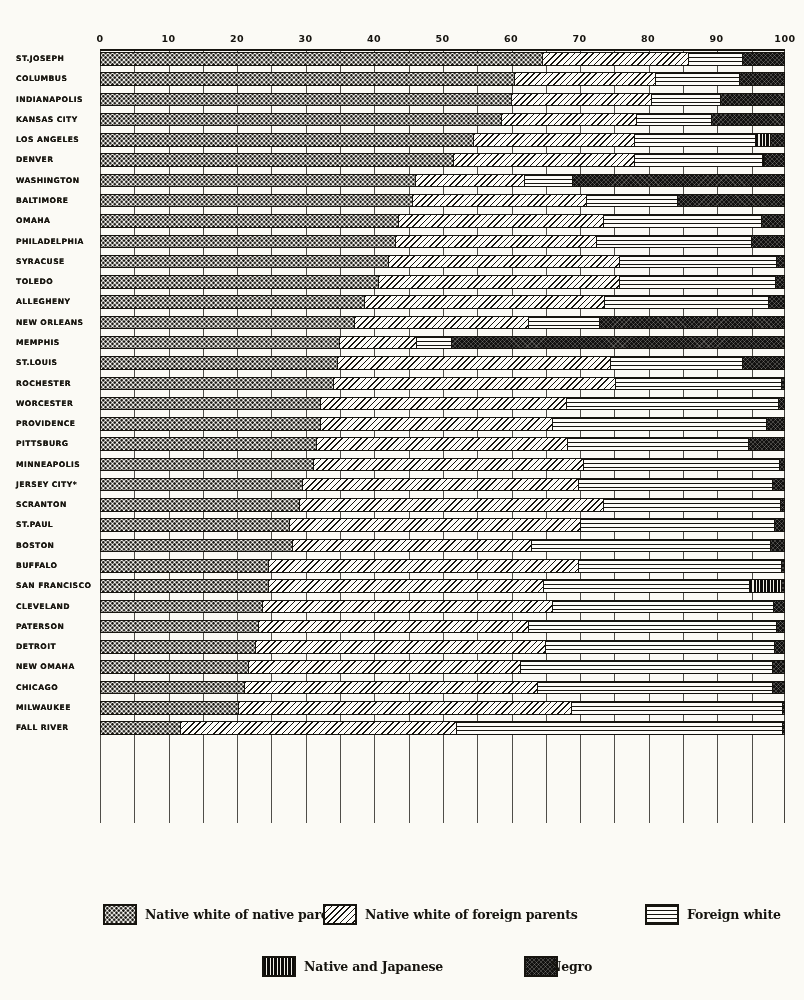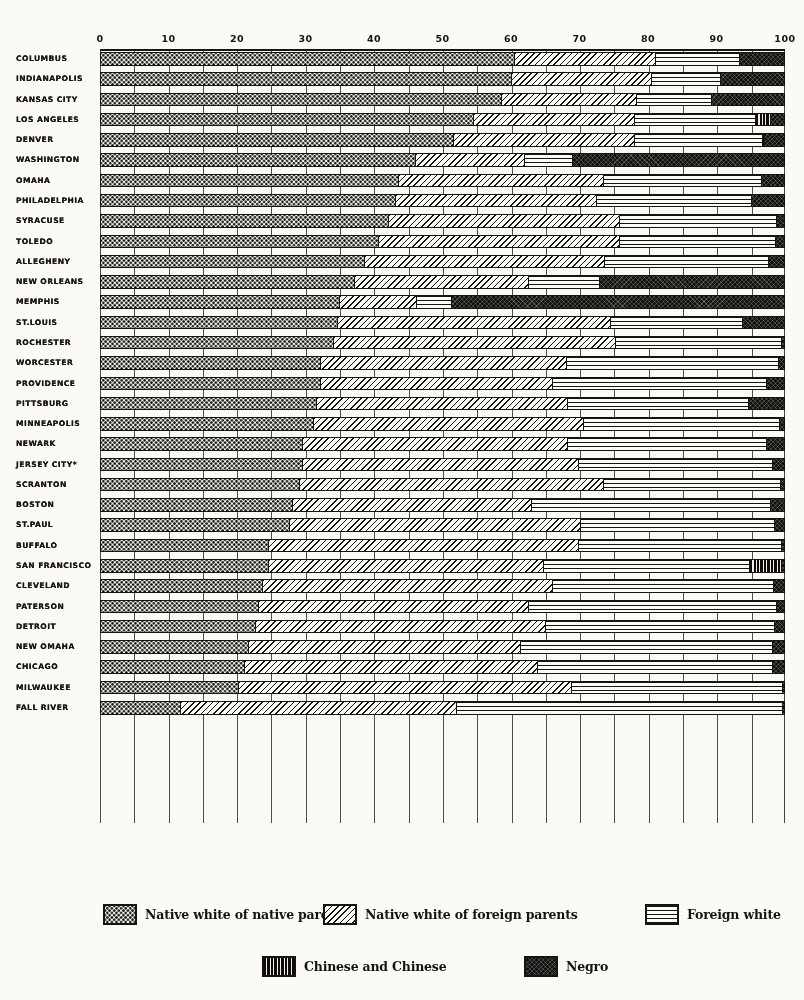--- a/index.html
+++ b/index.html
@@ -62,20 +62,29 @@
       <span style="left: 70%;">70</span>
       <span style="left: 80%;">80</span>
       <span style="left: 90%;">90</span>
       <span style="left: 100%;">100</span>
     </div>
 
   <div class="chart">
     <div class="grid"></div>
     <div class="grid-right"></div>
     <div class="rows" id="rows">
+  <div class="row">
+    <span class="city-label">ST.JOSEPH</span>
+    <div class="bar">
+            <span class="seg p-stipple" title="ST.JOSEPH — Native white of native parents: 64.5%" style="width: 64.5%;"></span>
+            <span class="seg p-hatch" title="ST.JOSEPH — Native white of foreign parents: 21.5%" style="width: 21.5%;"></span>
+            <span class="seg p-horiz" title="ST.JOSEPH — Foreign white: 7.9%" style="width: 7.9%;"></span>
+            <span class="seg p-negro" title="ST.JOSEPH — Negro: 6.1%" style="width: 6.1%;"></span>
+          </div>
+  </div>
 
   <div class="row">
     <span class="city-label">COLUMBUS</span>
     <div class="bar">
             <span class="seg p-stipple" title="COLUMBUS — Native white of native parents: 60.5%" style="width: 60.5%;"></span>
             <span class="seg p-hatch" title="COLUMBUS — Native white of foreign parents: 20.6%" style="width: 20.6%;"></span>
             <span class="seg p-horiz" title="COLUMBUS — Foreign white: 12.3%" style="width: 12.3%;"></span>
             <span class="seg p-negro" title="COLUMBUS — Negro: 6.6%" style="width: 6.6%;"></span>
           </div>
   </div>
@@ -125,20 +134,29 @@
   <div class="row">
     <span class="city-label">WASHINGTON</span>
     <div class="bar">
             <span class="seg p-stipple" title="WASHINGTON — Native white of native parents: 46%" style="width: 46%;"></span>
             <span class="seg p-hatch" title="WASHINGTON — Native white of foreign parents: 15.9%" style="width: 15.9%;"></span>
             <span class="seg p-horiz" title="WASHINGTON — Foreign white: 7%" style="width: 7%;"></span>
             <span class="seg p-negro" title="WASHINGTON — Negro: 31.1%" style="width: 31.1%;"></span>
           </div>
   </div>
 
+  <div class="row">
+    <span class="city-label">BALTIMORE</span>
+    <div class="bar">
+            <span class="seg p-stipple" title="BALTIMORE — Native white of native parents: 45.5%" style="width: 45.5%;"></span>
+            <span class="seg p-hatch" title="BALTIMORE — Native white of foreign parents: 25.5%" style="width: 25.5%;"></span>
+            <span class="seg p-horiz" title="BALTIMORE — Foreign white: 13.4%" style="width: 13.4%;"></span>
+            <span class="seg p-negro" title="BALTIMORE — Negro: 15.6%" style="width: 15.6%;"></span>
+          </div>
+  </div>
 
 
   <div class="row">
     <span class="city-label">OMAHA</span>
     <div class="bar">
             <span class="seg p-stipple" title="OMAHA — Native white of native parents: 43.5%" style="width: 43.5%;"></span>
             <span class="seg p-hatch" title="OMAHA — Native white of foreign parents: 30%" style="width: 30%;"></span>
             <span class="seg p-horiz" title="OMAHA — Foreign white: 23.1%" style="width: 23.1%;"></span>
             <span class="seg p-negro" title="OMAHA — Negro: 3.4%" style="width: 3.4%;"></span>
           </div>
@@ -259,29 +277,20 @@
   <div class="row">
     <span class="city-label">MINNEAPOLIS</span>
     <div class="bar">
             <span class="seg p-stipple" title="MINNEAPOLIS — Native white of native parents: 31%" style="width: 31%;"></span>
             <span class="seg p-hatch" title="MINNEAPOLIS — Native white of foreign parents: 39.5%" style="width: 39.5%;"></span>
             <span class="seg p-horiz" title="MINNEAPOLIS — Foreign white: 28.7%" style="width: 28.7%;"></span>
             <span class="seg p-negro" title="MINNEAPOLIS — Negro: 0.8%" style="width: 0.8%;"></span>
           </div>
   </div>
 
-  <div class="row">
-    <span class="city-label">NEWARK</span>
-    <div class="bar">
-            <span class="seg p-stipple" title="NEWARK — Native white of native parents: 29.5%" style="width: 29.5%;"></span>
-            <span class="seg p-hatch" title="NEWARK — Native white of foreign parents: 38.8%" style="width: 38.8%;"></span>
-            <span class="seg p-horiz" title="NEWARK — Foreign white: 29%" style="width: 29%;"></span>
-            <span class="seg p-negro" title="NEWARK — Negro: 2.7%" style="width: 2.7%;"></span>
-          </div>
-  </div>
 
   <div class="row">
     <span class="city-label">JERSEY CITY*</span>
     <div class="bar">
             <span class="seg p-stipple" title="JERSEY CITY* — Native white of native parents: 29.5%" style="width: 29.5%;"></span>
             <span class="seg p-hatch" title="JERSEY CITY* — Native white of foreign parents: 40.3%" style="width: 40.3%;"></span>
             <span class="seg p-horiz" title="JERSEY CITY* — Foreign white: 28.4%" style="width: 28.4%;"></span>
             <span class="seg p-negro" title="JERSEY CITY* — Negro: 1.8%" style="width: 1.8%;"></span>
           </div>
   </div>
@@ -290,36 +299,36 @@
     <span class="city-label">SCRANTON</span>
     <div class="bar">
             <span class="seg p-stipple" title="SCRANTON — Native white of native parents: 29%" style="width: 29%;"></span>
             <span class="seg p-hatch" title="SCRANTON — Native white of foreign parents: 44.5%" style="width: 44.5%;"></span>
             <span class="seg p-horiz" title="SCRANTON — Foreign white: 25.9%" style="width: 25.9%;"></span>
             <span class="seg p-negro" title="SCRANTON — Negro: 0.6%" style="width: 0.6%;"></span>
           </div>
   </div>
 
   <div class="row">
+    <span class="city-label">ST.PAUL</span>
+    <div class="bar">
+            <span class="seg p-stipple" title="ST.PAUL — Native white of native parents: 27.5%" style="width: 27.5%;"></span>
+            <span class="seg p-hatch" title="ST.PAUL — Native white of foreign parents: 42.6%" style="width: 42.6%;"></span>
+            <span class="seg p-horiz" title="ST.PAUL — Foreign white: 28.5%" style="width: 28.5%;"></span>
+            <span class="seg p-negro" title="ST.PAUL — Negro: 1.4%" style="width: 1.4%;"></span>
+          </div>
+  </div>
+
+  <div class="row">
     <span class="city-label">BOSTON</span>
     <div class="bar">
             <span class="seg p-stipple" title="BOSTON — Native white of native parents: 28%" style="width: 28%;"></span>
             <span class="seg p-hatch" title="BOSTON — Native white of foreign parents: 35%" style="width: 35%;"></span>
             <span class="seg p-horiz" title="BOSTON — Foreign white: 34.9%" style="width: 34.9%;"></span>
             <span class="seg p-negro" title="BOSTON — Negro: 2.1%" style="width: 2.1%;"></span>
-          </div>
-  </div>
-
-  <div class="row">
-    <span class="city-label">ST.PAUL</span>
-    <div class="bar">
-            <span class="seg p-stipple" title="ST.PAUL — Native white of native parents: 27.5%" style="width: 27.5%;"></span>
-            <span class="seg p-hatch" title="ST.PAUL — Native white of foreign parents: 42.6%" style="width: 42.6%;"></span>
-            <span class="seg p-horiz" title="ST.PAUL — Foreign white: 28.5%" style="width: 28.5%;"></span>
-            <span class="seg p-negro" title="ST.PAUL — Negro: 1.4%" style="width: 1.4%;"></span>
           </div>
   </div>
 
   <div class="row">
     <span class="city-label">BUFFALO</span>
     <div class="bar">
             <span class="seg p-stipple" title="BUFFALO — Native white of native parents: 24.5%" style="width: 24.5%;"></span>
             <span class="seg p-hatch" title="BUFFALO — Native white of foreign parents: 45.4%" style="width: 45.4%;"></span>
             <span class="seg p-horiz" title="BUFFALO — Foreign white: 29.6%" style="width: 29.6%;"></span>
             <span class="seg p-negro" title="BUFFALO — Negro: 0.5%" style="width: 0.5%;"></span>
@@ -417,20 +426,20 @@
     <span class="swatch p-hatch" style="left:0;"></span>
     <span class="legend-text" style="left:42px;">Native white of foreign parents</span>
   </div>
   <div class="legend-item" style="top:904px;left:645px;">
     <span class="swatch p-horiz" style="left:0;"></span>
     <span class="legend-text" style="left:42px;">Foreign white</span>
   </div>
 
   <div class="legend-item" style="top:956px;left:262px;">
     <span class="swatch p-vert" style="left:0;"></span>
-    <span class="legend-text" style="left:42px;">Chinese and Chinese</span>
+    <span class="legend-text" style="left:42px;">Native and Japanese</span>
   </div>
   <div class="legend-item" style="top:956px;left:524px;">
     <span class="swatch p-negro" style="left:0;"></span>
-    <span class="legend-text" style="left:42px;">Negro</span>
+    <span class="legend-text" style="left:26px;">Negro</span>
   </div>
 
 </div>
 
 </body></html>

